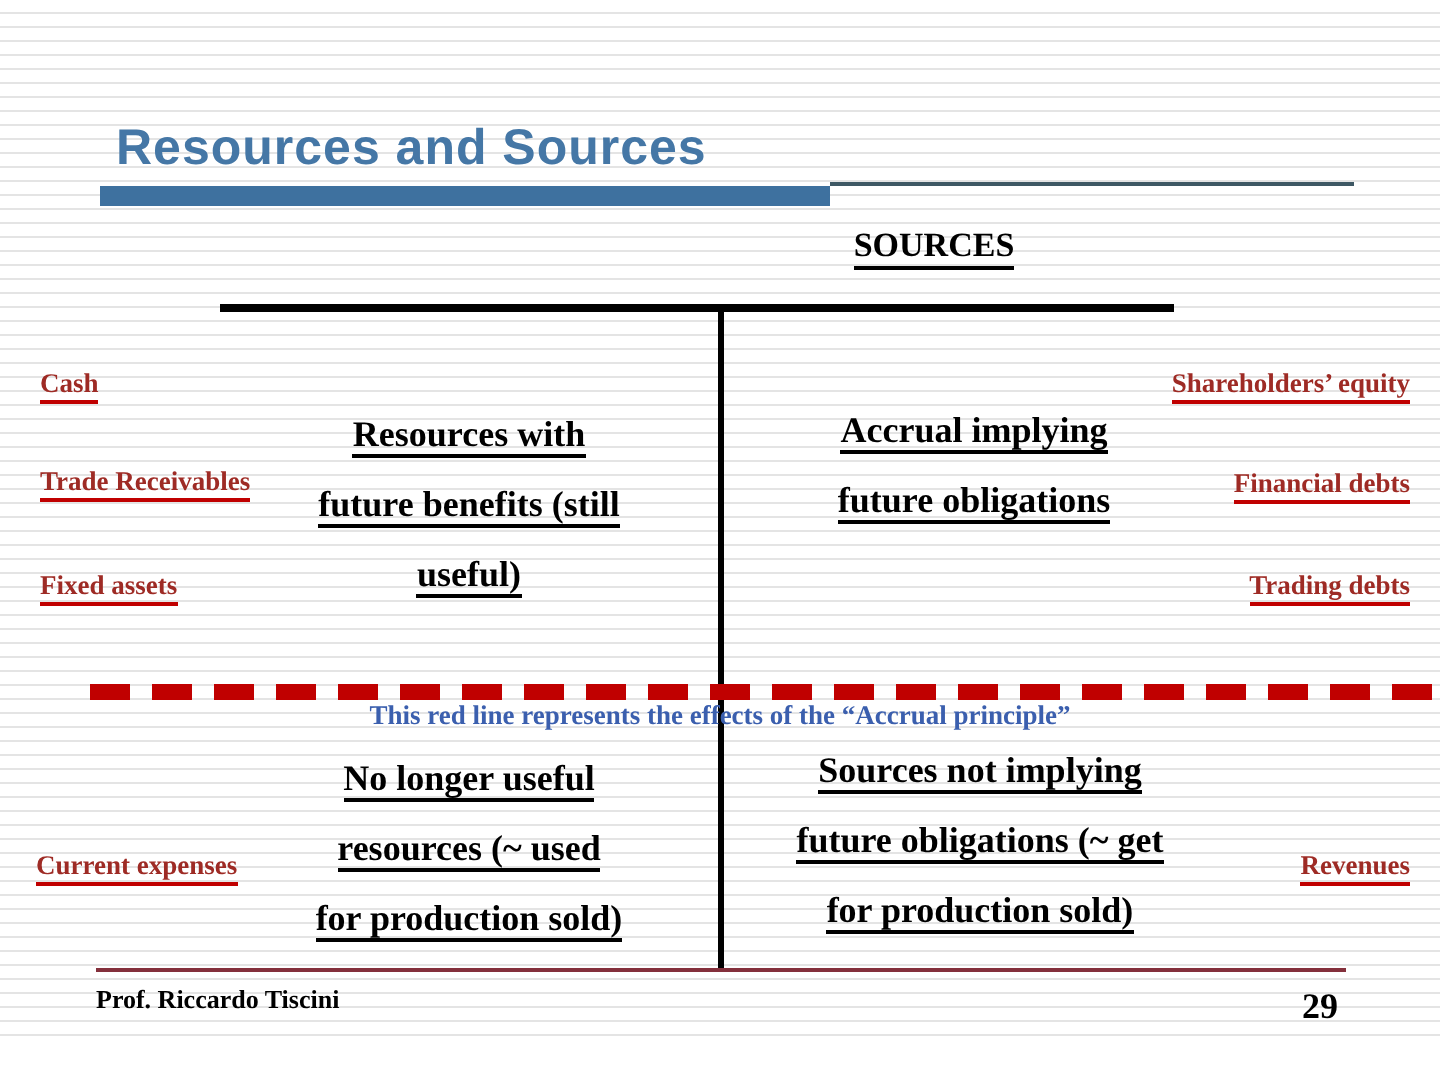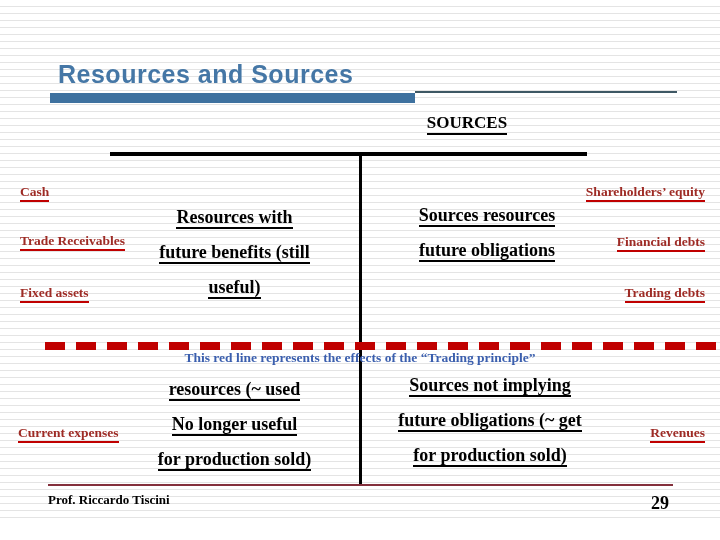--- a/index.html
+++ b/index.html
@@ -108,30 +108,30 @@
     <span class="u">Revenues</span>
   </div>
 
   <div class="abs block ul">
     <div><span class="u">Resources with</span></div>
     <div><span class="u">future benefits (still</span></div>
     <div><span class="u">useful)</span></div>
   </div>
 
   <div class="abs block ur">
-    <div><span class="u">Sources resources</span></div>
+    <div><span class="u">Accrual implying</span></div>
     <div><span class="u">future obligations</span></div>
   </div>
 
   <div class="abs dashes"></div>
-  <div class="abs note">This red line represents the effects of the “Trading principle”</div>
+  <div class="abs note">This red line represents the effects of the “Accrual principle”</div>
 
   <div class="abs block ll">
+    <div><span class="u">No longer useful</span></div>
     <div><span class="u">resources (~ used</span></div>
-    <div><span class="u">No longer useful</span></div>
     <div><span class="u">for production sold)</span></div>
   </div>
 
   <div class="abs block lr">
     <div><span class="u">Sources not implying</span></div>
     <div><span class="u">future obligations (~ get</span></div>
     <div><span class="u">for production sold)</span></div>
   </div>
 
   <div class="abs footer-line"></div>

